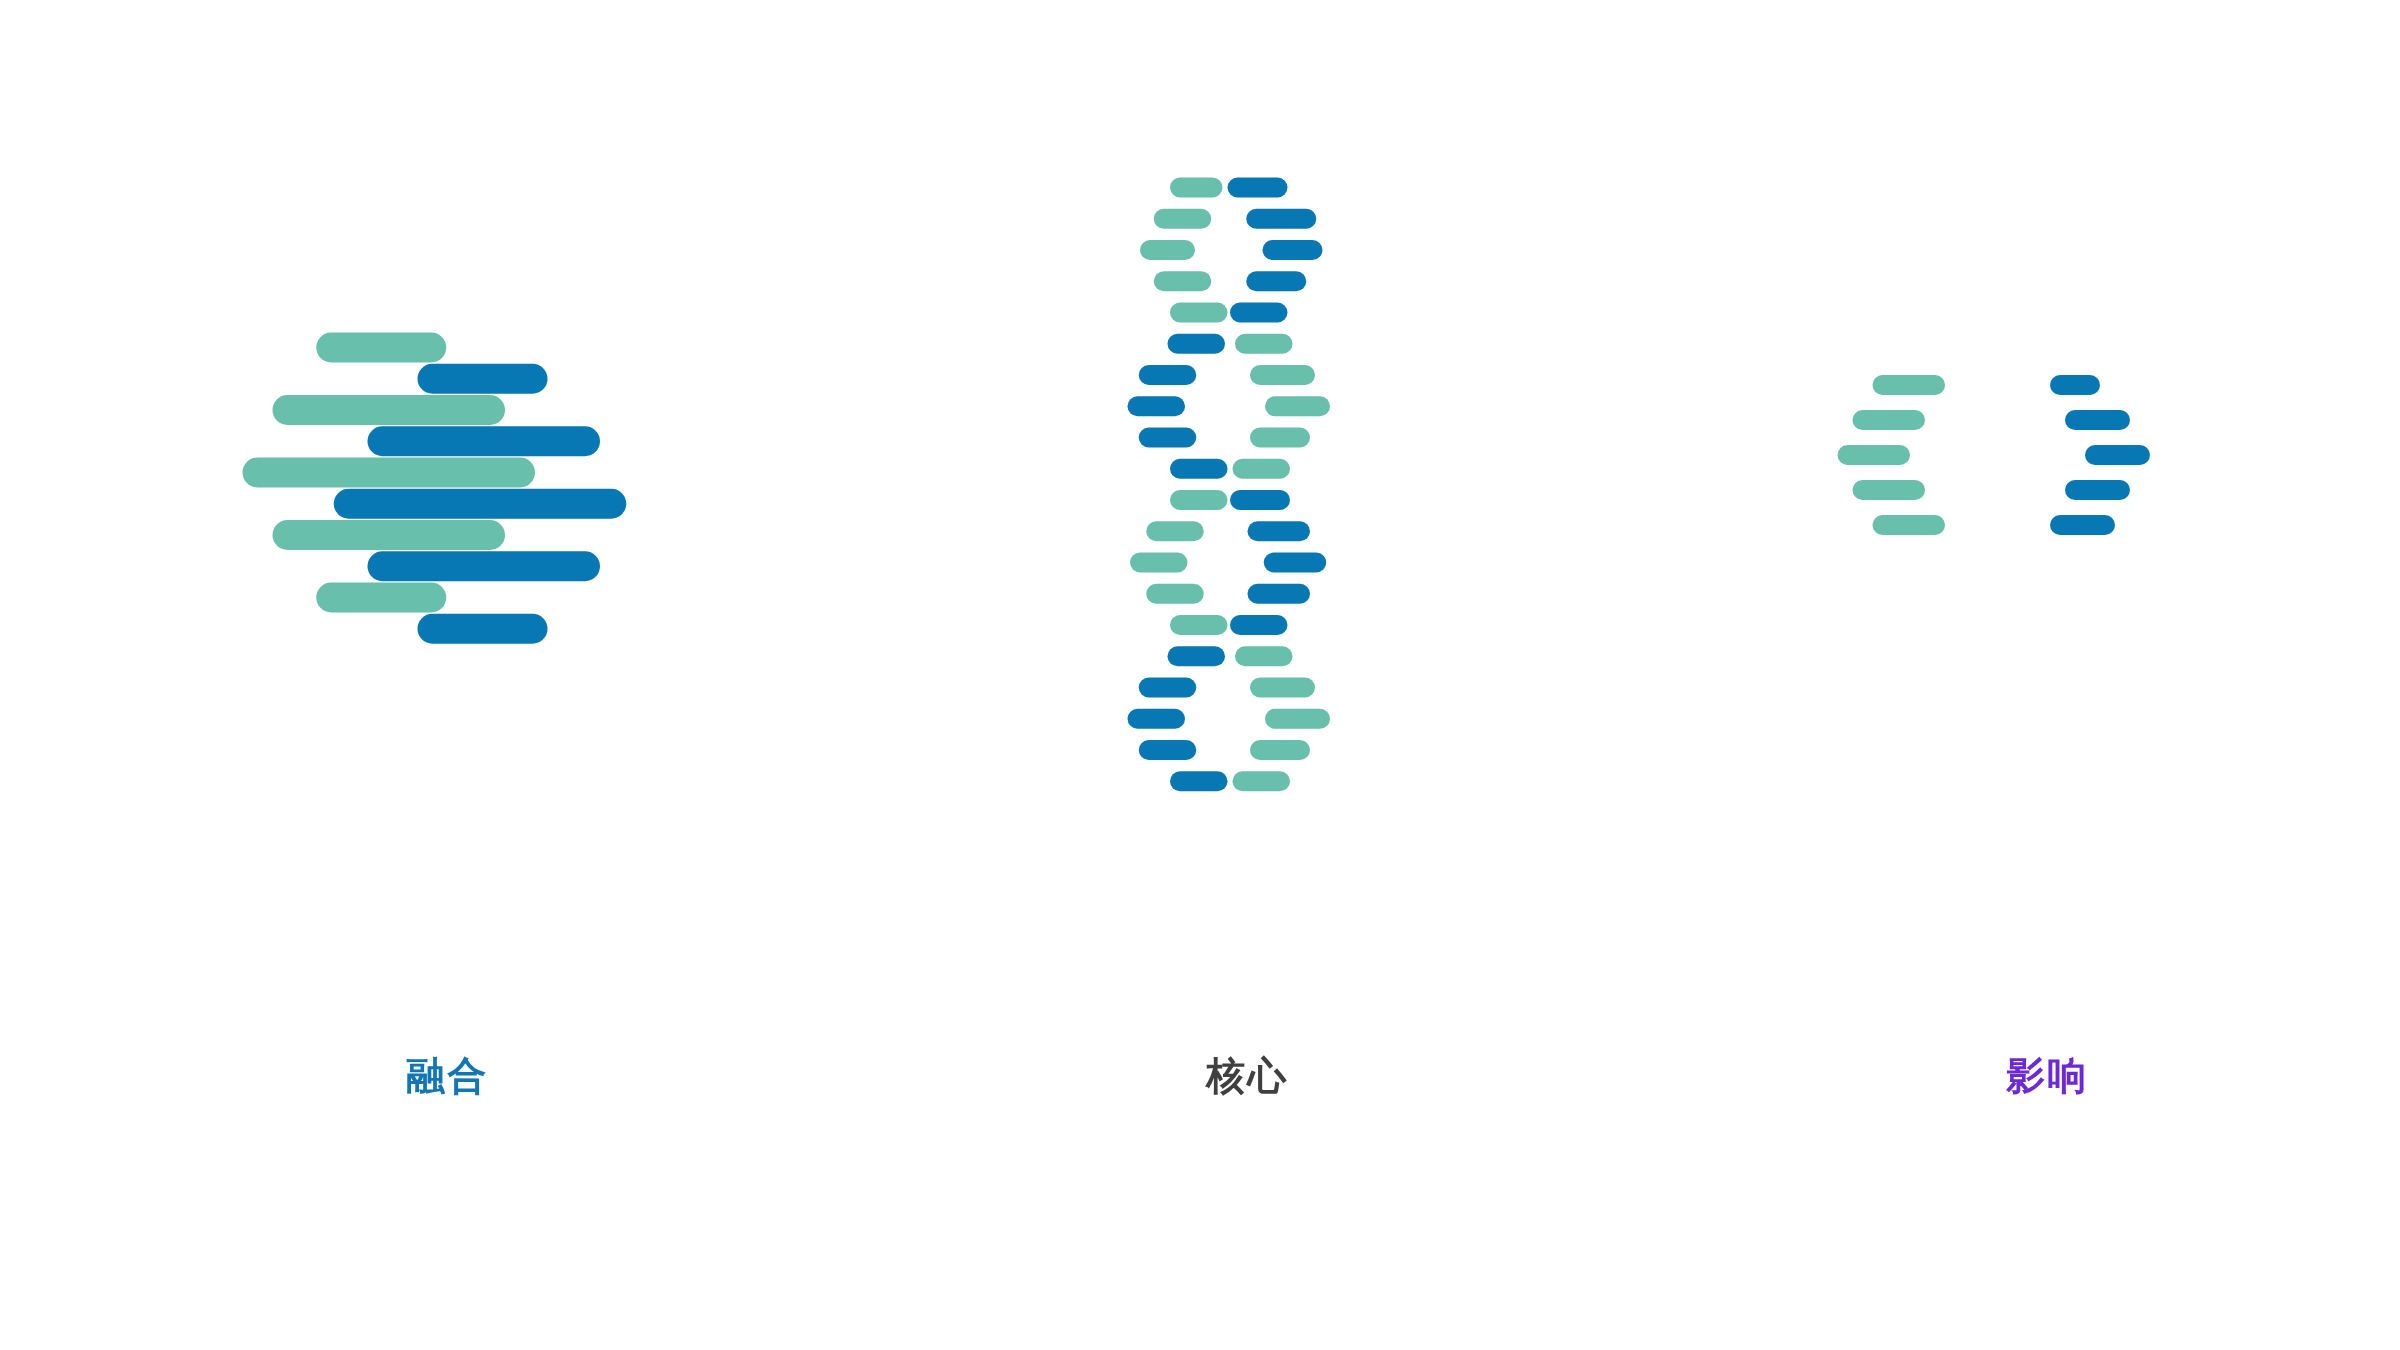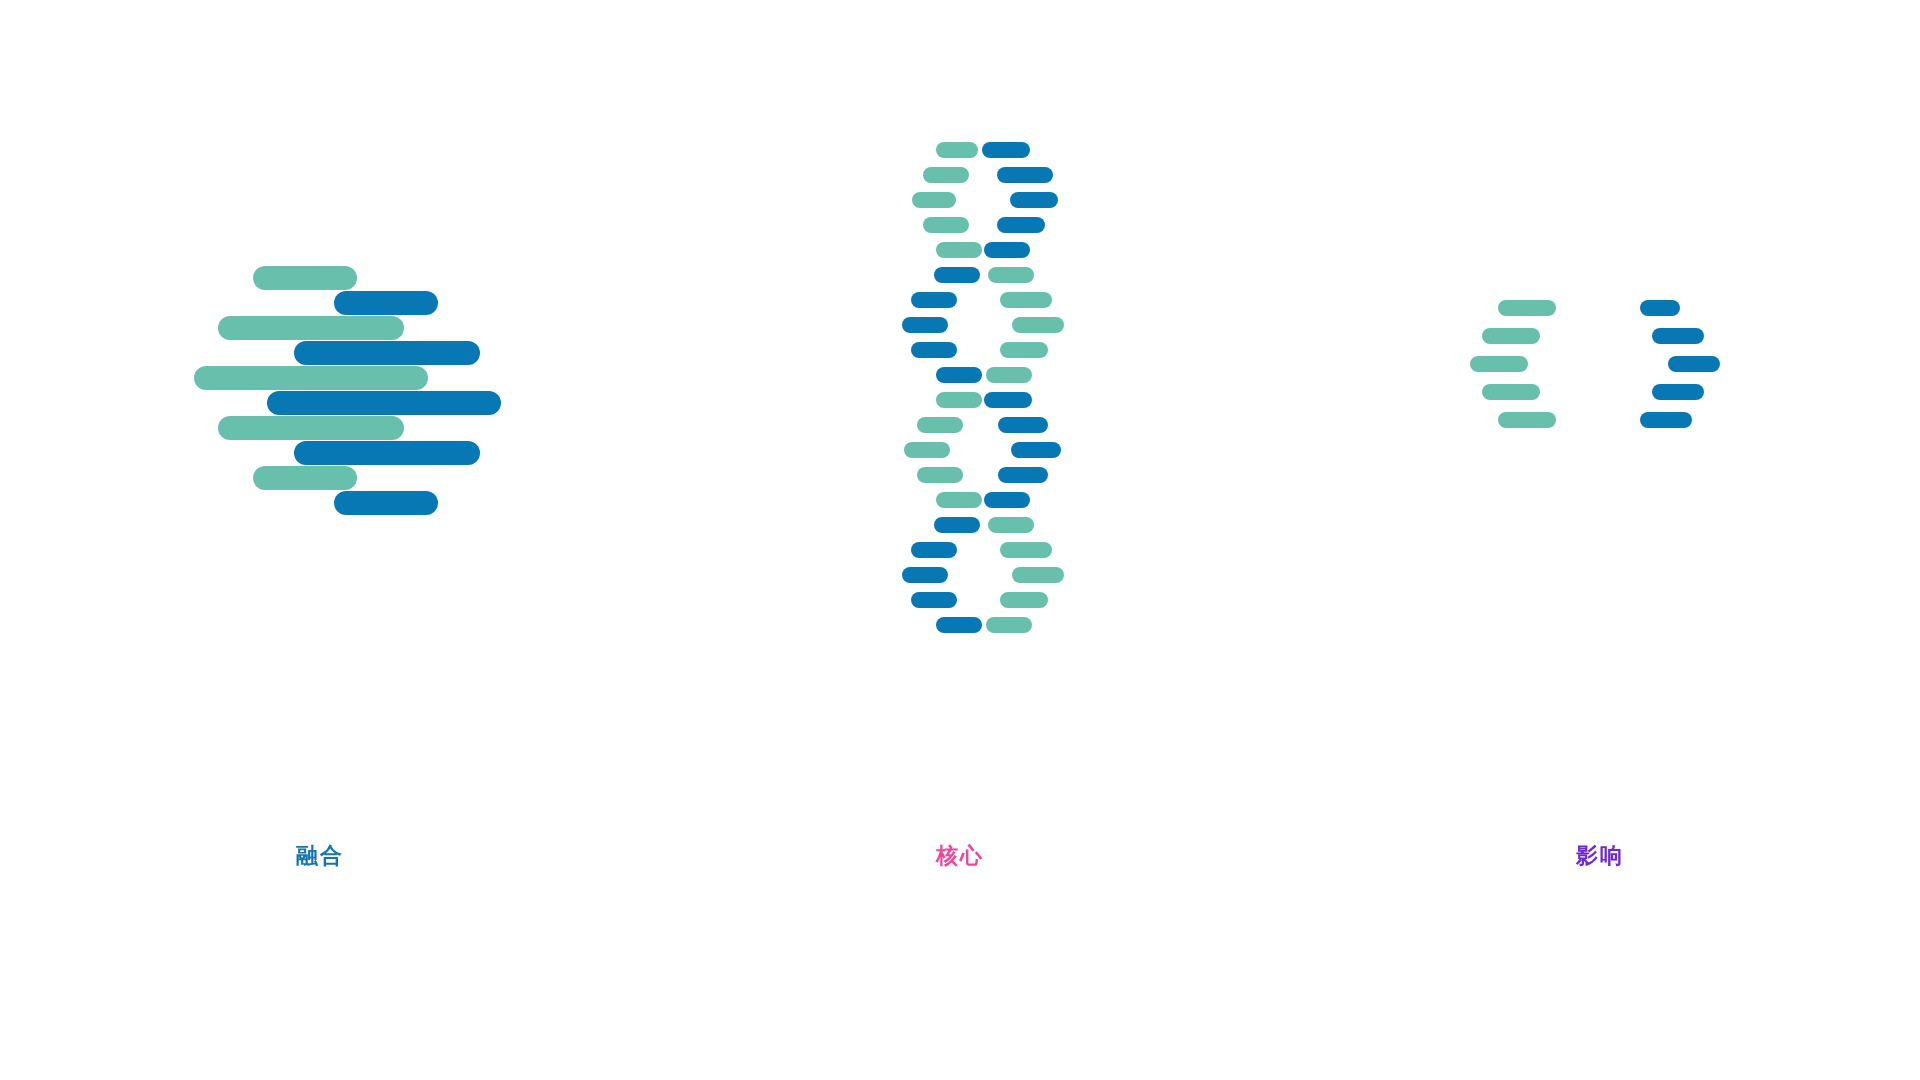--- a/index.html
+++ b/index.html
@@ -45,25 +45,26 @@
     height: 560px;
     overflow: visible;
   }
 
   .caption {
     position: absolute;
     top: 845px;
     left: 0;
     width: 640px;
     text-align: center;
-    font-size: 22px;
+    font-size: 31px;
     font-weight: bold;
     letter-spacing: 2px;
     line-height: 1;
     white-space: nowrap;
+    padding-left: 38px;
   }
 </style>
 </head>
 <body style="background: rgb(255, 255, 255);">
 
 <div class="board">
 
   <section class="panel">
     <div class="glyph">
       <svg viewBox="0 0 640 560">
@@ -124,21 +125,21 @@
             <rect x="360" y="422" width="52" height="16" rx="8" ry="8" fill="#68bfac"></rect>
             <rect x="262" y="447" width="46" height="16" rx="8" ry="8" fill="#0878b4"></rect>
             <rect x="372" y="447" width="52" height="16" rx="8" ry="8" fill="#68bfac"></rect>
             <rect x="271" y="472" width="46" height="16" rx="8" ry="8" fill="#0878b4"></rect>
             <rect x="360" y="472" width="48" height="16" rx="8" ry="8" fill="#68bfac"></rect>
             <rect x="296" y="497" width="46" height="16" rx="8" ry="8" fill="#0878b4"></rect>
             <rect x="346" y="497" width="46" height="16" rx="8" ry="8" fill="#68bfac"></rect>
           </g>
       </svg>
     </div>
-    <div class="caption" style="color: #ec4899;">核心</div>
+    <div class="caption" style="color: #404040;">核心</div>
   </section>
 
   <section class="panel">
     <div class="glyph">
       <svg viewBox="0 0 640 560">
         <g>
             <rect x="218" y="180" width="58" height="16" rx="8" ry="8" fill="#68bfac"></rect>
             <rect x="202" y="208" width="58" height="16" rx="8" ry="8" fill="#68bfac"></rect>
             <rect x="190" y="236" width="58" height="16" rx="8" ry="8" fill="#68bfac"></rect>
             <rect x="202" y="264" width="58" height="16" rx="8" ry="8" fill="#68bfac"></rect>

